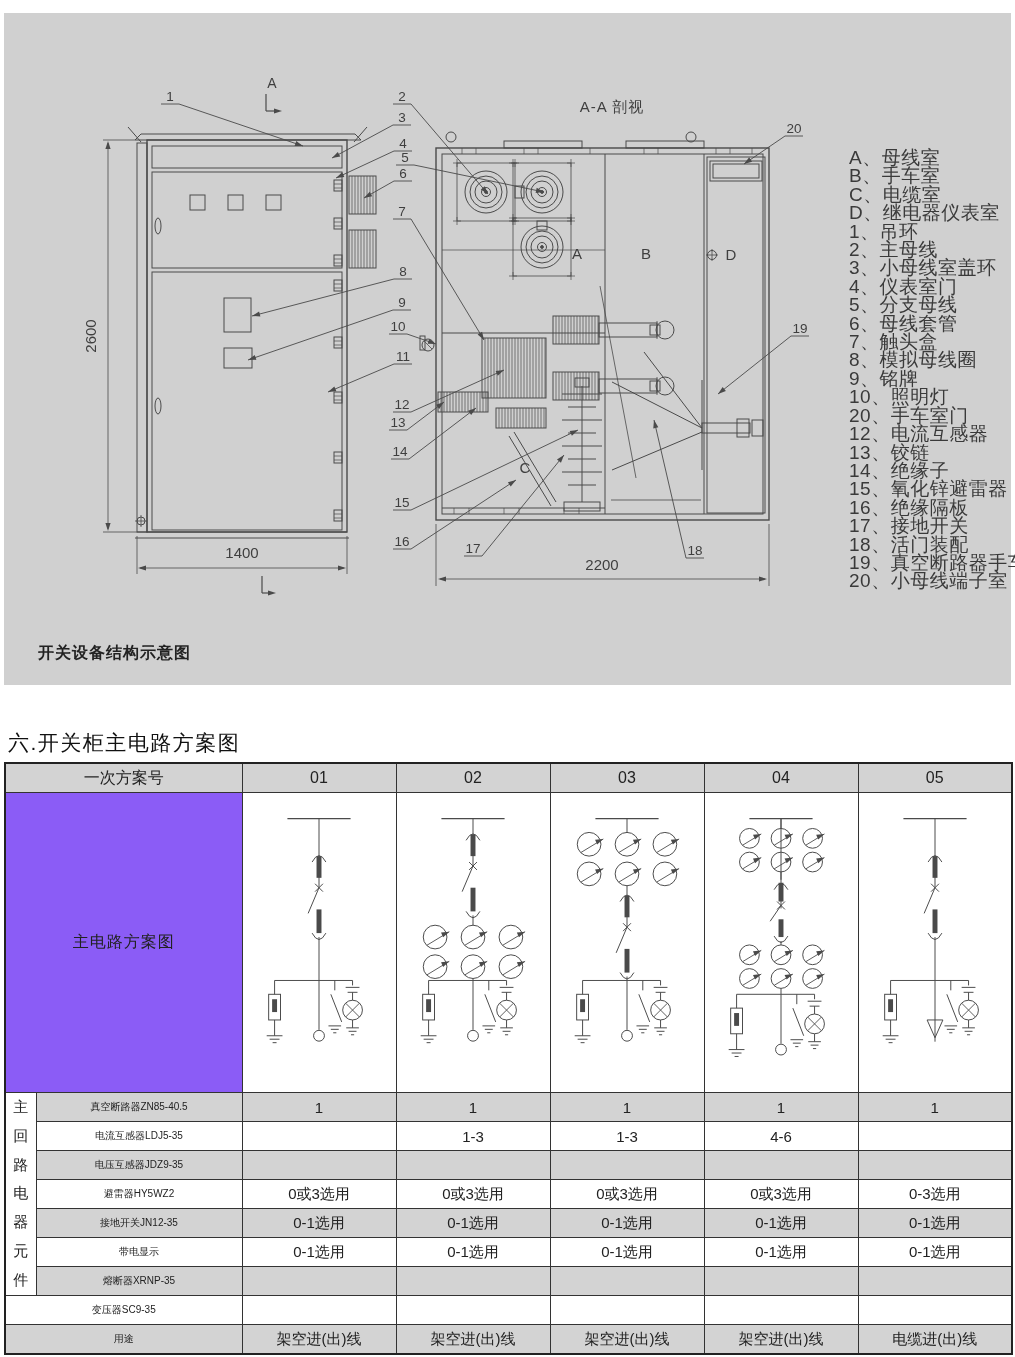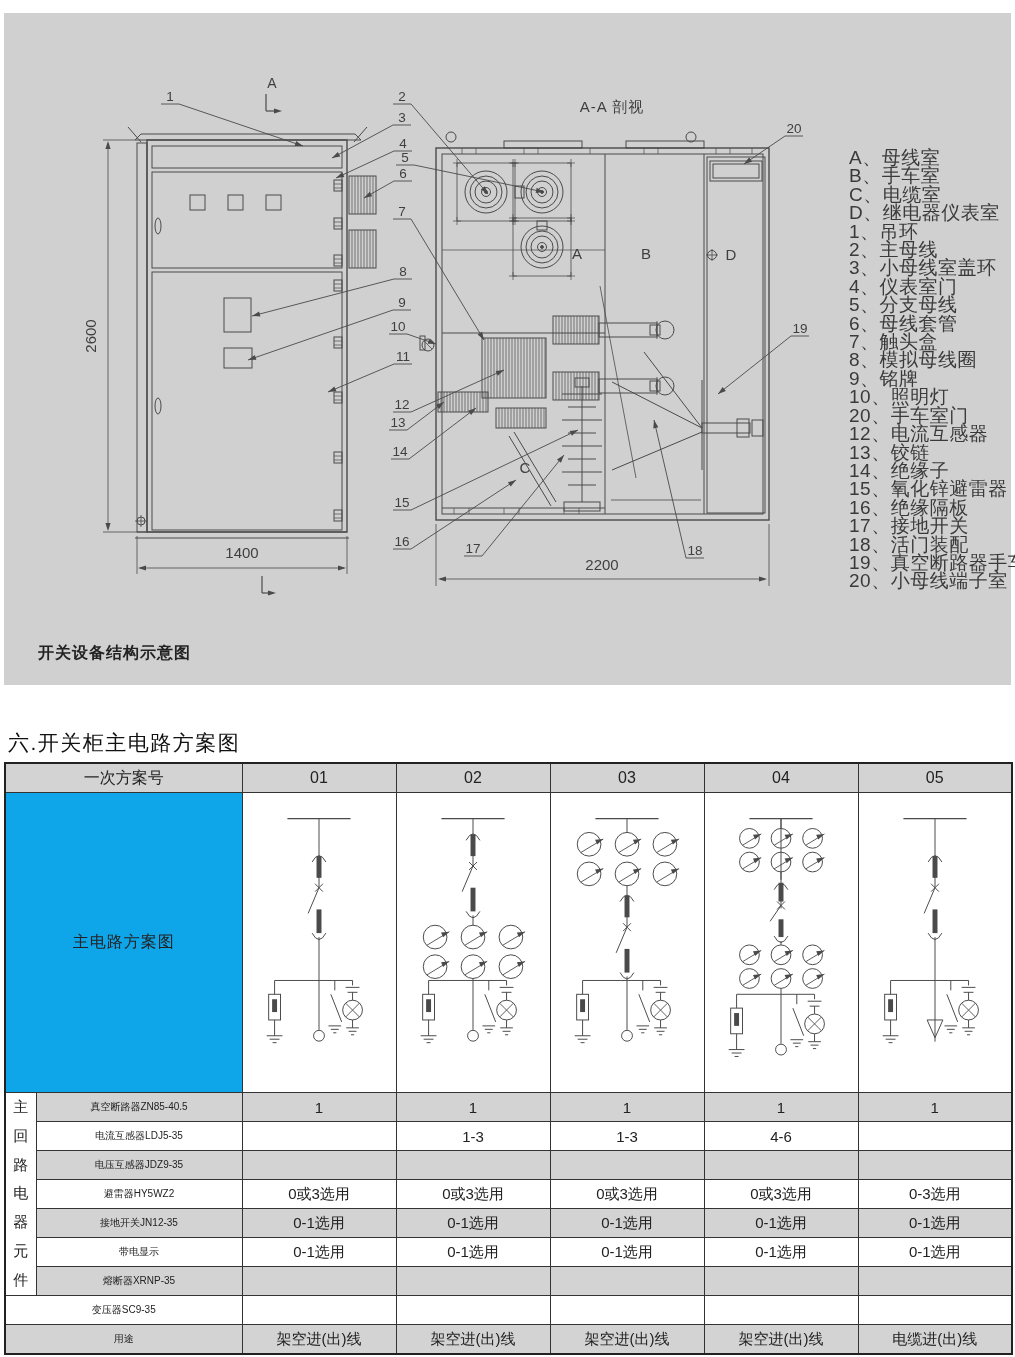--- a/index.html
+++ b/index.html
@@ -15,21 +15,21 @@
                font-size:15px;color:#222;}
   table.scheme td{border:1.6px solid #333;padding:0;height:28px;text-align:center;vertical-align:middle;
                   overflow:hidden;}
   table.scheme{border:2px solid #222;padding-left:44px;}
   td.shade{background:#d3d3d3;}
   td.name{text-align:left;padding-left:13px;font-size:10px;}
   td.vlabel{font-size:15px;}
   td.vlabel .vwrap{display:flex;flex-direction:column;justify-content:space-around;align-items:center;height:100%;}
   td.hdr{font-size:16px;}
   td.diagcell{background:#fff;}
-  td.diaglabel{font-size:16px;background:#0ea5e9;letter-spacing:1px;}
+  td.diaglabel{font-size:16px;background:#8b5cf6;letter-spacing:1px;}
 </style>
 </head>
 <body>
 
 <div class="panel">
   <svg id="drawing-svg" width="1015" height="672" viewBox="0 13 1015 672">
       <g>
         <rect x="143" y="140" width="200" height="392" fill="none" stroke="#4a4a4a" stroke-width="1.4"></rect>
         <rect x="133" y="143" width="10" height="389" fill="none" stroke="#4a4a4a" stroke-width="1"></rect>
         <line x1="131" y1="140" x2="357" y2="140" stroke="#4a4a4a" stroke-width="1"></line>

